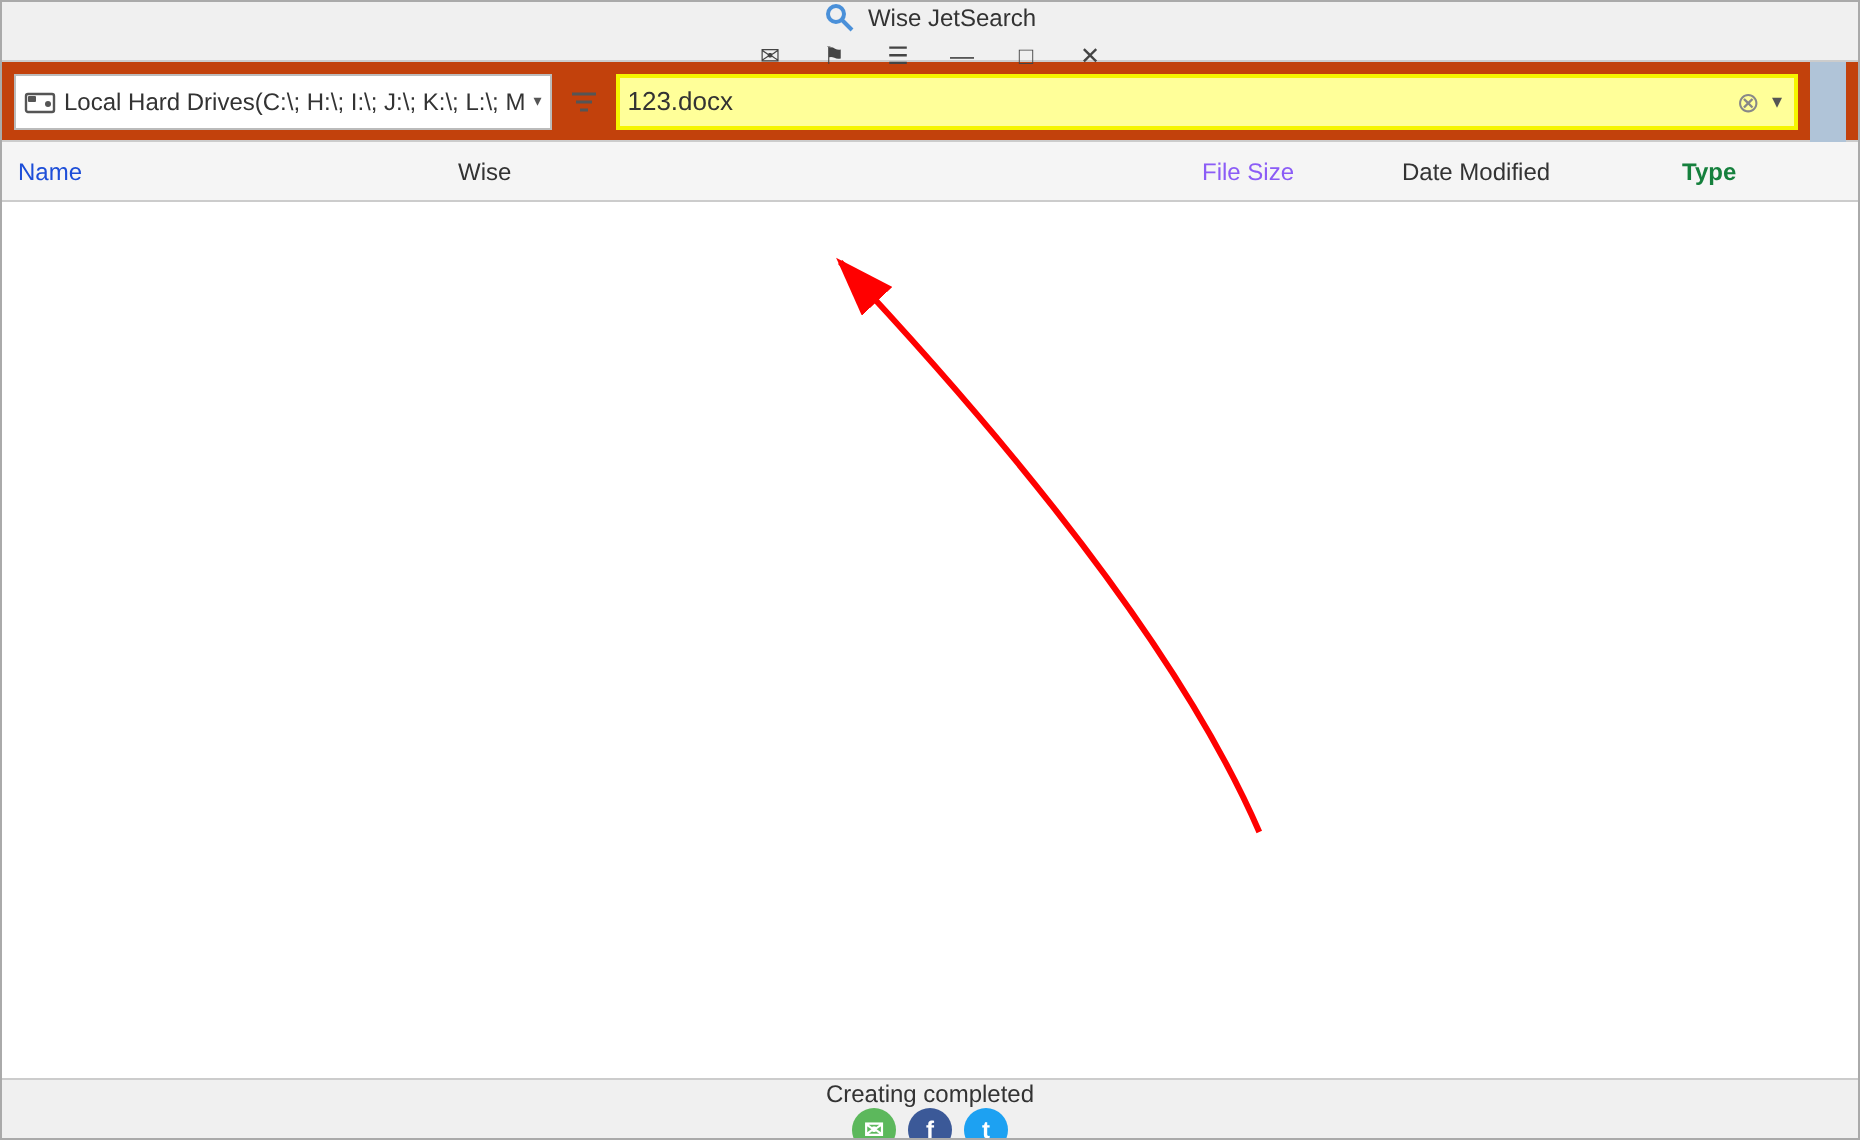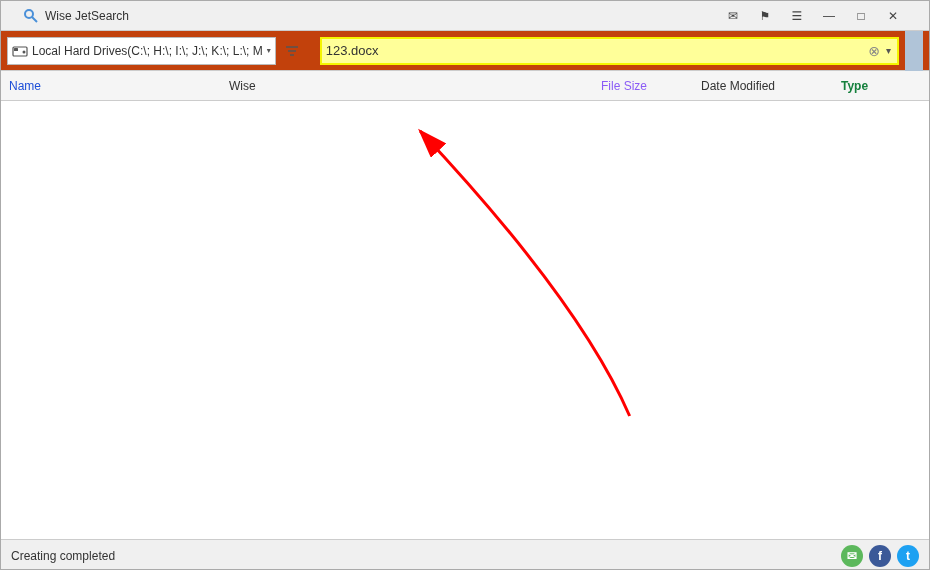--- a/index.html
+++ b/index.html
@@ -16,20 +16,21 @@
     
     .titlebar {
       display: flex;
       align-items: center;
       justify-content: space-between;
       background: #f0f0f0;
       height: 30px;
       padding: 0 22px;
       border-bottom: 1px solid #ccc;
       user-select: none;
+      flex-direction: column;
     }
     .titlebar-left {
       display: flex;
       align-items: center;
       gap: 6px;
     }
     .titlebar-icon {
       width: 16px;
       height: 16px;
     }
@@ -111,21 +112,20 @@
     
     .search-input-wrap {
       display: flex;
       align-items: center;
       flex: 1;
       height: 28px;
       border: 2px solid #f5f500;
       background: #ffff99;
       padding: 0 4px;
       position: relative;
-      margin-left: 12px;
     }
     .search-input {
       flex: 1;
       border: none;
       background: transparent;
       font-size: 13px;
       color: #333;
       outline: none;
     }
     .search-clear {
@@ -210,20 +210,21 @@
 
     
     .statusbar {
       display: flex;
       align-items: center;
       justify-content: space-between;
       height: 32px;
       background: #f0f0f0;
       border-top: 1px solid #ccc;
       padding: 0 10px;
+      flex-direction: column;
     }
     .statusbar-text {
       font-size: 12px;
       color: #333;
     }
     .statusbar-icons {
       display: flex;
       align-items: center;
       gap: 6px;
     }

